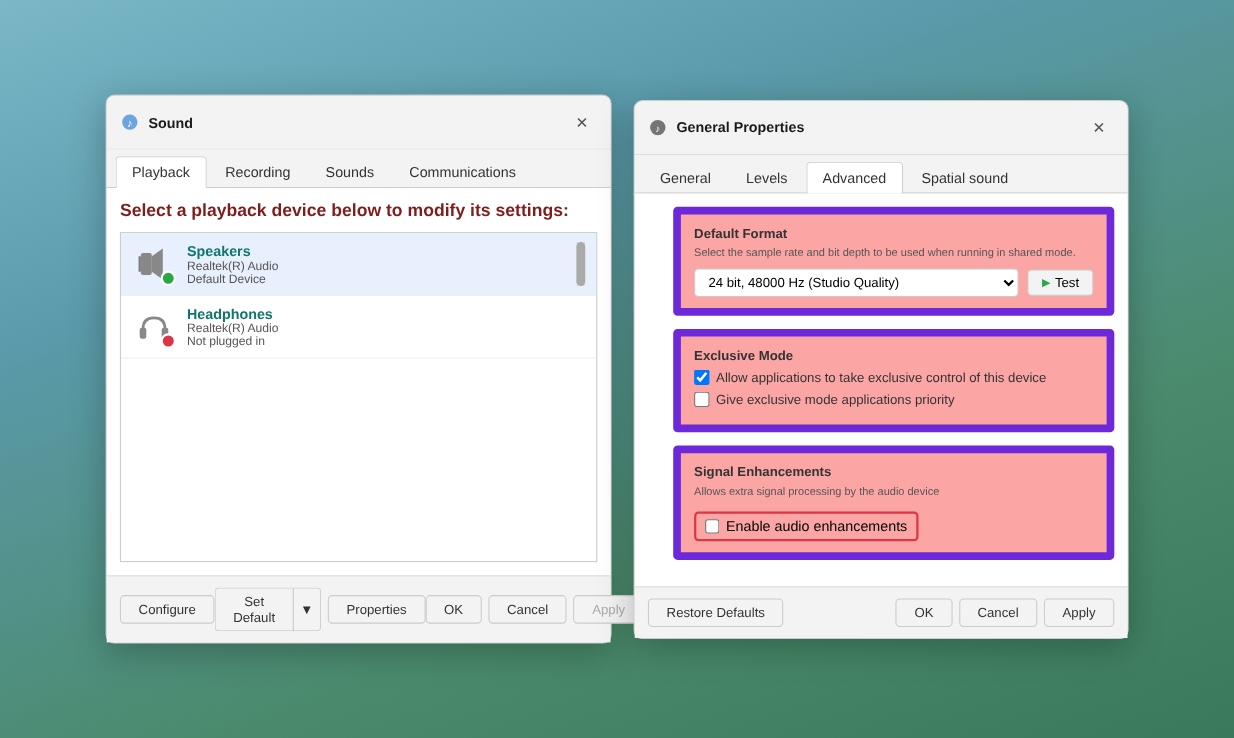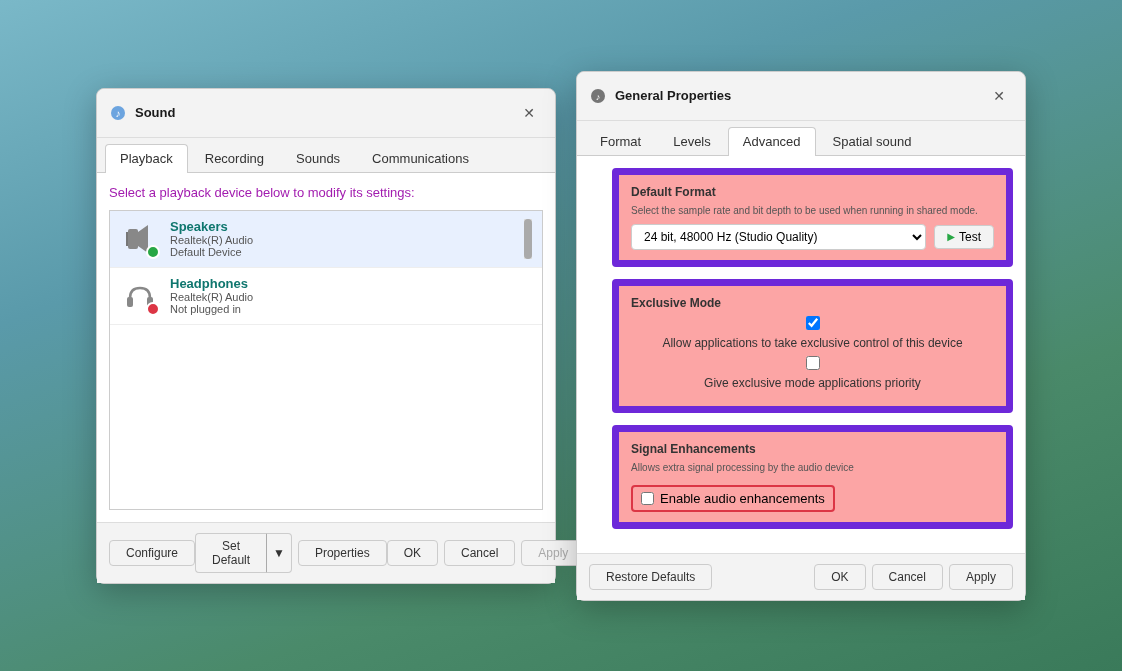--- a/index.html
+++ b/index.html
@@ -89,23 +89,24 @@
     .tab.active {
       background: #fff;
       border-color: #ccc;
       border-bottom-color: #fff;
       margin-bottom: -1px;
       z-index: 1;
       position: relative;
     }
 
     .instruction-text {
-      font-size: 13px;
-      color: #a21caf;
+      font-size: 16px;
+      color: #7f1d1d;
       margin-bottom: 10px;
+      font-weight: bold;
     }
 
     .device-list {
       border: 1px solid #ccc;
       background: #fff;
       min-height: 300px;
     }
 
     .device-item {
       display: flex;
@@ -271,21 +272,20 @@
       font-size: 10px;
     }
 
     .checkbox-row {
       display: flex;
       align-items: center;
       gap: 6px;
       margin-bottom: 6px;
       font-size: 12px;
       color: #333;
-      flex-direction: column;
     }
 
     .checkbox-row input[type="checkbox"] {
       width: 14px;
       height: 14px;
       cursor: pointer;
     }
 
     .enhancement-box {
       border: 2px solid #dc3545;
@@ -410,21 +410,21 @@
       <svg width="16" height="16" viewBox="0 0 16 16">
         <circle cx="8" cy="8" r="7" fill="#555" opacity="0.8"></circle>
         <text x="8" y="12" text-anchor="middle" fill="white" font-size="9">♪</text>
       </svg>
     </div>
     <span class="dialog-title">General Properties</span>
     <button class="close-btn">✕</button>
   </div>
 
   <div class="tab-bar">
-    <div class="tab">Format</div>
+    <div class="tab">General</div>
     <div class="tab">Levels</div>
     <div class="tab active">Advanced</div>
     <div class="tab">Spatial sound</div>
   </div>
 
   <div class="main-content">
 
     <div class="section-box">
       <div class="section-title">Default Format</div>
       <div class="section-desc">Select the sample rate and bit depth to be used when running in shared mode.</div>

